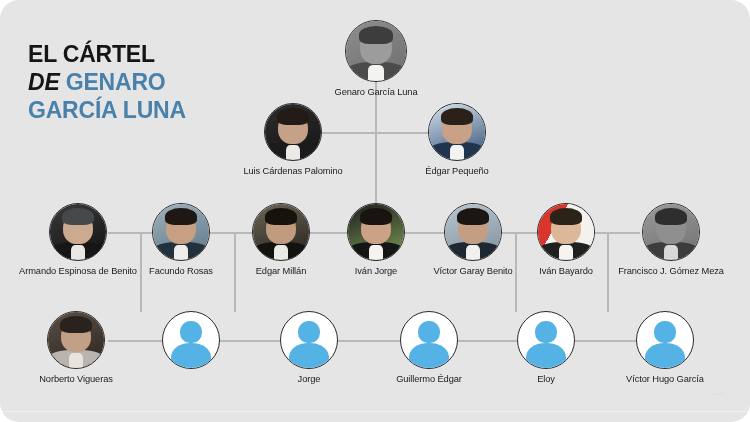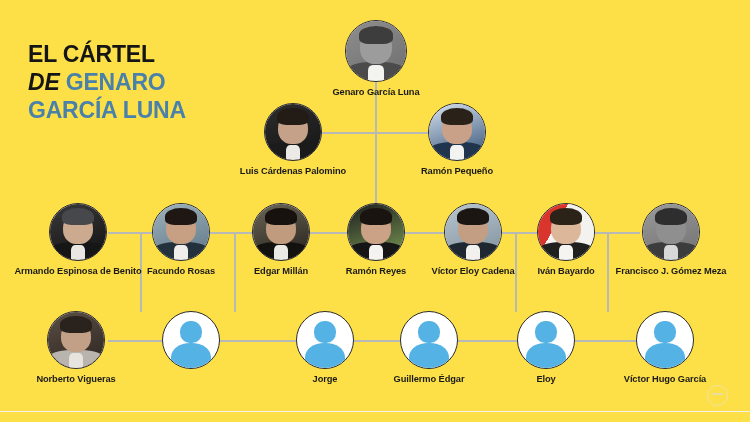--- a/index.html
+++ b/index.html
@@ -7,22 +7,23 @@
     padding: 0;
     background: #ffffff;
   }
   body {
     font-family: "Liberation Sans", sans-serif;
   }
   #canvas {
     position: relative;
     width: 750px;
     height: 422px;
-    background: #fde047;
+    background: #e5e5e5;
     overflow: hidden;
+    border-radius: 19px;
   }
 
   
   .title-block {
     position: absolute;
     left: 28px;
     top: 40px;
     width: 215px;
     font-weight: bold;
     font-size: 23px;
@@ -58,21 +59,21 @@
     position: relative;
     box-sizing: border-box;
   }
   .avatar.big {
     width: 62px;
     height: 62px;
   }
   .node .label {
     margin-top: 5px;
     font-size: 9.3px;
-    font-weight: bold;
+    font-weight: normal;
     color: #1a1a1a;
     letter-spacing: -0.1px;
     line-height: 1.1;
     white-space: nowrap;
   }
 
   
   .silhouette {
     background: #ffffff;
   }
@@ -225,21 +226,21 @@
   <div class="node" style="left:457px; top:103px;">
     <div class="avatar">
       <div class="ph gray">
         <div class="bg" style="background:linear-gradient(160deg,#d8e3ef,#2f4e73)"></div>
         <div class="torso" style="background:#20354d"></div>
         <div class="head" style="background:#c9a189"></div>
         <div class="hair" style="background:#2a2119"></div>
         <div class="shirt" style="background:#f3f4f2"></div>
       </div>
     </div>
-    <div class="label">Ramón Pequeño</div>
+    <div class="label">Édgar Pequeño</div>
   </div>
 
   <div class="node" style="left:78px; top:203px;">
     <div class="avatar">
       <div class="ph gray">
         <div class="bg" style="background:linear-gradient(160deg,#3a3a3a,#101010)"></div>
         <div class="torso" style="background:#161616"></div>
         <div class="head" style="background:#cbaa90"></div>
         <div class="hair" style="background:#46484c"></div>
         <div class="shirt" style="background:#e9e7e3"></div>
@@ -277,34 +278,34 @@
   <div class="node" style="left:376px; top:203px;">
     <div class="avatar">
       <div class="ph gray">
         <div class="bg" style="background:linear-gradient(160deg,#1d1d1d,#7d9c56)"></div>
         <div class="torso" style="background:#151515"></div>
         <div class="head" style="background:#cba286"></div>
         <div class="hair" style="background:#1a1410"></div>
         <div class="shirt" style="background:#f4f3f0"></div>
       </div>
     </div>
-    <div class="label">Ramón Reyes</div>
+    <div class="label">Iván Jorge</div>
   </div>
 
   <div class="node" style="left:473px; top:203px;">
     <div class="avatar">
       <div class="ph gray">
         <div class="bg" style="background:linear-gradient(160deg,#b9c6cf,#7f909c)"></div>
         <div class="torso" style="background:#1f2730"></div>
         <div class="head" style="background:#c49e83"></div>
         <div class="hair" style="background:#1b1612"></div>
         <div class="shirt" style="background:#f2f1ee"></div>
       </div>
     </div>
-    <div class="label">Víctor Eloy Cadena</div>
+    <div class="label">Víctor Garay Benito</div>
   </div>
 
   <div class="node" style="left:566px; top:203px;">
     <div class="avatar">
       <div class="ph gray">
         <div class="bg" style="background:linear-gradient(120deg,#d9352c 0 34%,#f4f2ee 34%)"></div>
         <div class="torso" style="background:#20201f"></div>
         <div class="head" style="background:#dcb79a"></div>
         <div class="hair" style="background:#2b2218"></div>
         <div class="shirt" style="background:#f5f4f1"></div>
@@ -339,21 +340,21 @@
     <div class="label">Norberto Vigueras</div>
   </div>
 
   <div class="node" style="left:191px; top:311px;">
     <div class="avatar silhouette">
       <div class="s-head"></div>
       <div class="s-body"></div>
     </div>
   </div>
 
-  <div class="node" style="left:325px; top:311px;">
+  <div class="node" style="left:309px; top:311px;">
     <div class="avatar silhouette">
       <div class="s-head"></div>
       <div class="s-body"></div>
     </div>
     <div class="label">Jorge</div>
   </div>
 
   <div class="node" style="left:429px; top:311px;">
     <div class="avatar silhouette">
       <div class="s-head"></div>

